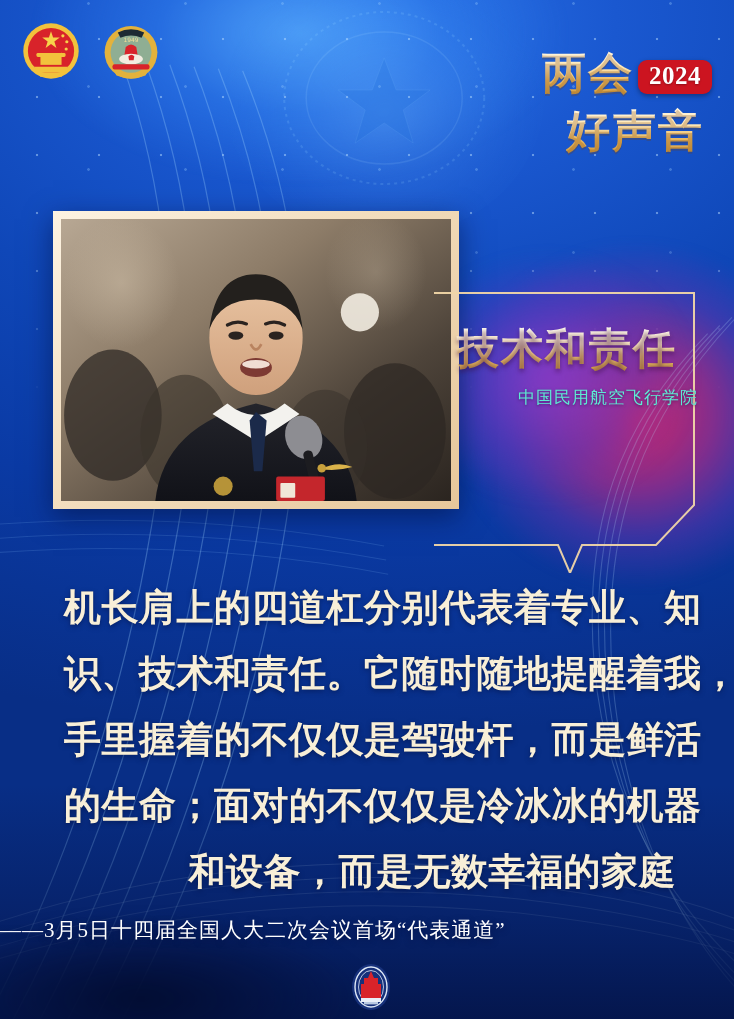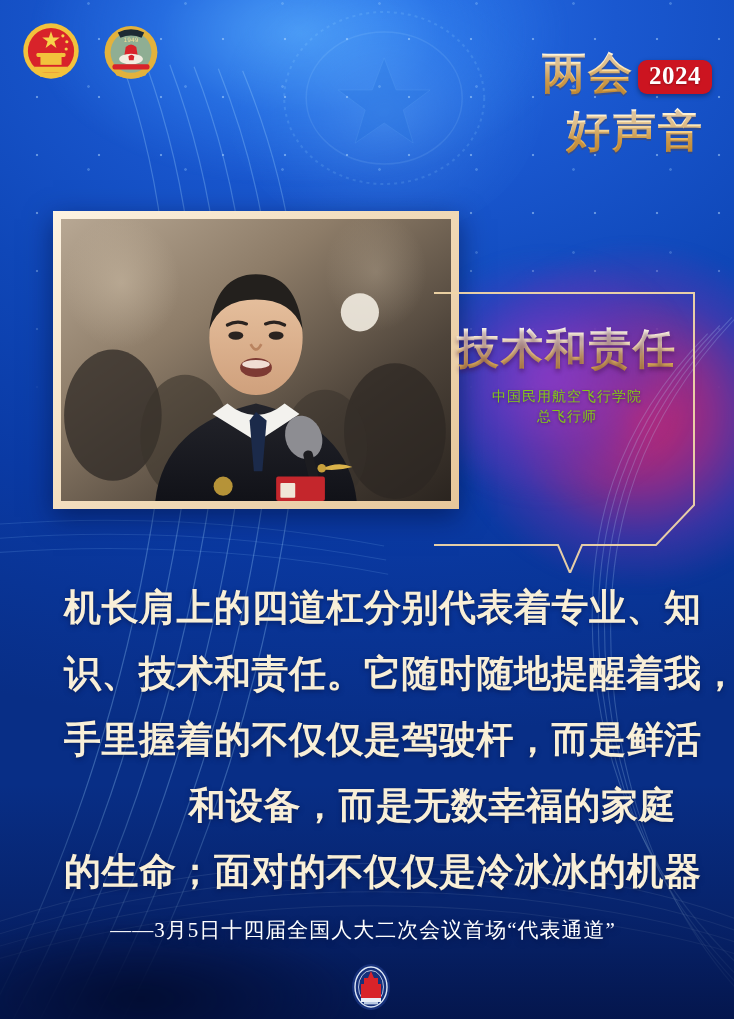--- a/index.html
+++ b/index.html
@@ -106,38 +106,38 @@
   }
   .rep-name{
     font-size:42px;font-weight:bold;letter-spacing:2px;
     font-family:"Liberation Sans","DejaVu Sans",sans-serif;
     background:linear-gradient(180deg,#fffdf5 0%,#ffedc6 40%,#e8bf70 66%,#cf9a3c 100%);
     -webkit-background-clip:text;background-clip:text;color:transparent;
     text-shadow:0 3px 4px rgba(60,10,60,.45);
     line-height:1.1;
   }
   .rep-org{
-    margin-top:14px;color:#84cc16;font-size:14px;line-height:1.45;
-    letter-spacing:1px;text-shadow:0 1px 3px rgba(50,5,60,.6);
+    margin-top:14px;color:#5eead4;font-size:17px;line-height:1.45;
+    letter-spacing:1px;text-shadow:0 1px 3px rgba(50,5,60,.6);text-align:right;
   }
   
   .quote{
     position:absolute;left:64px;top:575px;width:612px;
   }
   .qline{
     font-size:37px;font-weight:bold;line-height:66px;
     letter-spacing:.5px;color:#f8efd8;
     font-family:"Liberation Sans","DejaVu Sans",sans-serif;
     text-shadow:0 2px 5px rgba(4,18,70,.55), 0 0 1px rgba(60,40,0,.35);
     white-space:nowrap;
     text-align:right;
   }
   
   .attrib{
-    position:absolute;left:0;right:16px;top:916px;text-align:center;
+    position:absolute;left:0;right:16px;top:916px;text-align:left;
     color:#ffffff;font-size:21px;letter-spacing:1px;
     font-family:"Liberation Serif","DejaVu Serif",serif;
     text-shadow:0 2px 6px rgba(2,14,60,.7);
   }
   .footer-logo{
     position:absolute;left:50%;top:962px;transform:translateX(-50%);
     width:46px;height:50px;
   }
 </style>
 </head>
@@ -322,30 +322,29 @@
   </div>
 
   <svg class="bubble" viewBox="0 0 270 290">
     <path d="M2 10 L262 10 L262 222 L224 262 L150 262 L138 290 L126 262 L2 262" fill="none" stroke="#f0d6a8" stroke-opacity=".95" stroke-width="2"></path>
   </svg>
 
   <div class="name-block">
     <div class="rep-name">技术和责任</div>
     <div class="rep-org">
       <div>中国民用航空飞行学院</div>
-      <div>总飞行师</div>
     </div>
   </div>
 
   <div class="quote">
     <div class="qline">机长肩上的四道杠分别代表着专业、知</div>
     <div class="qline">识、技术和责任。它随时随地提醒着我，</div>
     <div class="qline">手里握着的不仅仅是驾驶杆，而是鲜活</div>
+    <div class="qline">的生命；面对的不仅仅是冷冰冰的机器</div>
     <div class="qline">和设备，而是无数幸福的家庭</div>
-    <div class="qline">的生命；面对的不仅仅是冷冰冰的机器</div>
   </div>
 
   <div class="attrib">——3月5日十四届全国人大二次会议首场“代表通道”</div>
 
   <svg class="footer-logo" viewBox="0 0 46 50">
     <ellipse cx="23" cy="25" rx="19" ry="23" fill="#16307a"></ellipse>
     <ellipse cx="23" cy="25" rx="16" ry="20" fill="none" stroke="#dfe9f7" stroke-width="1.4"></ellipse>
     <ellipse cx="23" cy="25" rx="12.5" ry="16.5" fill="none" stroke="#dfe9f7" stroke-width=".8"></ellipse>
     <path d="M23 9 l3 7 4 0 0 6 3 0 0 14 -20 0 0-14 3 0 0-6 4 0 Z" fill="#d8232a"></path>
     <rect x="13" y="36" width="20" height="4" fill="#e8eef8"></rect>

